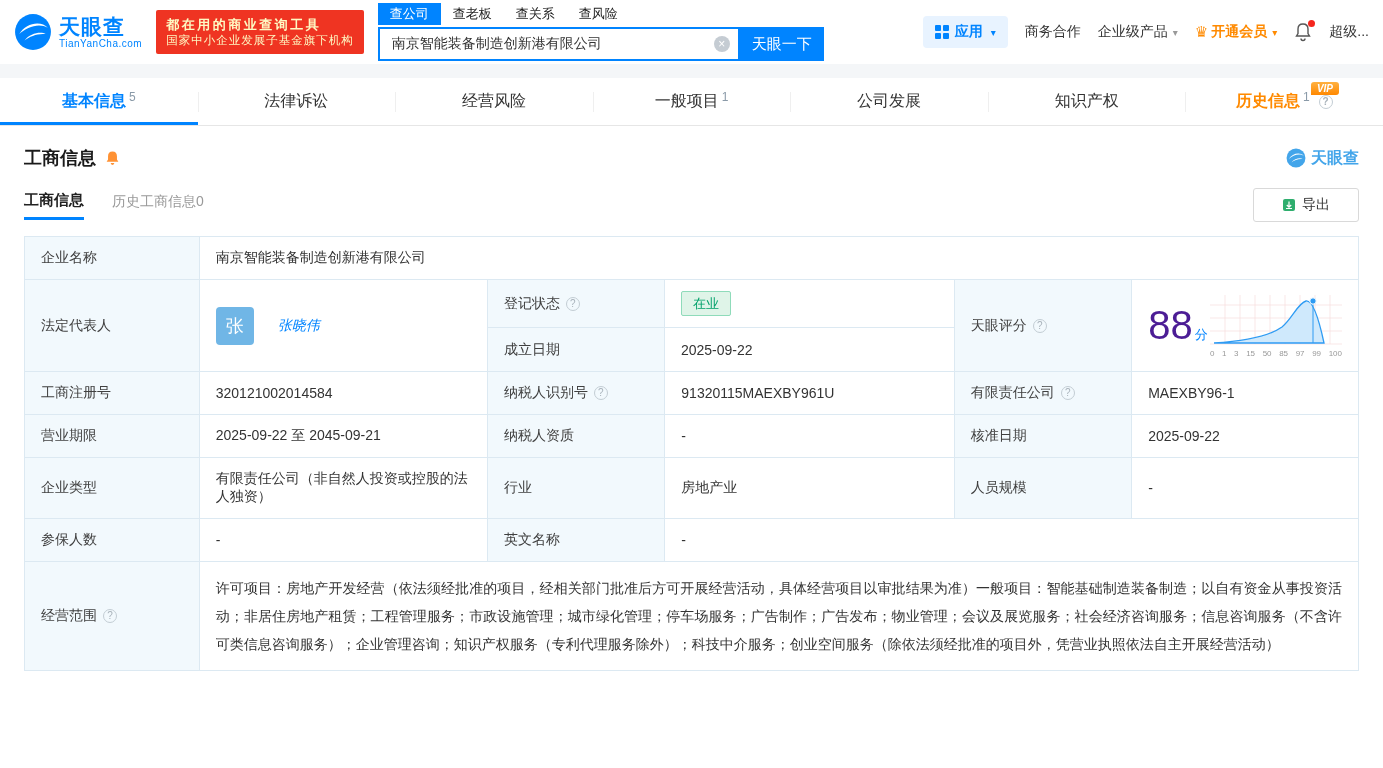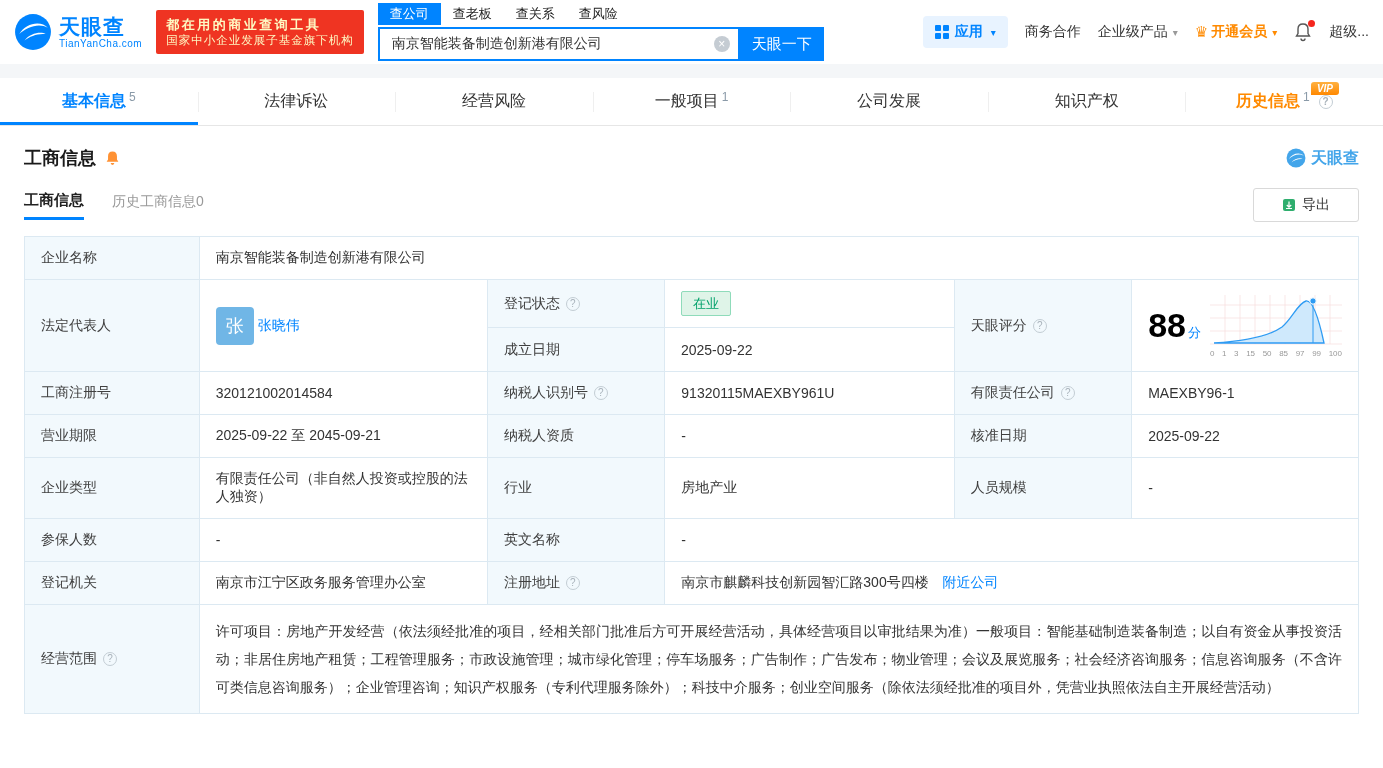--- a/index.html
+++ b/index.html
@@ -72,28 +72,28 @@
   .split-grid .lbl-cell { background:#f2f9fd; color:#404040; }
   .split-grid .b-r { border-right:1px solid #dce9f2; }
   .split-grid .b-b { border-bottom:1px solid #dce9f2; }
 
   .help { display:inline-block; width:14px; height:14px; border:1px solid #c3cdd4; border-radius:50%; color:#a8b2ba; font-size:10px; line-height:12px; text-align:center; margin-left:6px; vertical-align:1px; flex-shrink:0; }
   .help::before { content:"?"; }
 
   .rep { display:flex; align-items:center; }
   .avatar { width:38px; height:38px; background:#70b6e6; color:#fff; font-size:18px; line-height:38px; text-align:center; border-radius:4px; cursor:pointer; flex-shrink:0; }
   a.link, .link { color:#0084ff; text-decoration:none; cursor:pointer; }
-  .rep .link { margin-left:4px; }
+  .rep .link { margin-left:24px;font-style:italic; }
 
   .status-badge { display:inline-block; background:#dff4e8; color:#00a06a; border:1px solid #8fdbba; padding:3px 11px; border-radius:2px; font-size:13px; line-height:17px; }
 
   .score-cell { }
   .score-flex { display:flex; align-items:center; justify-content:space-between; }
   .score-wrap { white-space:nowrap; }
-  .score-num { font-size:34px; font-weight:bold; color:#000000; }
+  .score-num { font-size:40px; font-weight:normal; color:#4c1d95; }
   .score-unit { font-size:13px; color:#0084ff; margin-left:2px; }
   .chart-wrap { width:132px; }
   .ticks { display:flex; justify-content:space-between; font-size:8px; color:#999; line-height:10px; margin-top:1px; }
 
   .scope-text { line-height:2.0; text-align:justify; }
   .addr-link { margin-left:10px; white-space:nowrap; }
 </style>
 </head>
 <body>
 
@@ -337,29 +337,20 @@
       <td class="val">-</td>
     </tr>
 
     <tr>
       <td class="lbl"><span>参保人数</span></td>
       <td class="val">-</td>
       <td class="lbl"><span>英文名称</span></td>
       <td class="val" colspan="3">-</td>
     </tr>
 
-    <tr>
-      <td class="lbl"><span>登记机关</span></td>
-      <td class="val">南京市江宁区政务服务管理办公室</td>
-      <td class="lbl"><span>注册地址</span><span class="help"></span></td>
-      <td class="val" colspan="3">
-        <span>南京市麒麟科技创新园智汇路300号四楼</span>
-        <a class="link addr-link">附近公司</a>
-      </td>
-    </tr>
 
     <tr>
       <td class="lbl"><span>经营范围</span><span class="help"></span></td>
       <td class="val scope-text" colspan="5">许可项目：房地产开发经营（依法须经批准的项目，经相关部门批准后方可开展经营活动，具体经营项目以审批结果为准）一般项目：智能基础制造装备制造；以自有资金从事投资活动；非居住房地产租赁；工程管理服务；市政设施管理；城市绿化管理；停车场服务；广告制作；广告发布；物业管理；会议及展览服务；社会经济咨询服务；信息咨询服务（不含许可类信息咨询服务）；企业管理咨询；知识产权服务（专利代理服务除外）；科技中介服务；创业空间服务（除依法须经批准的项目外，凭营业执照依法自主开展经营活动）</td>
     </tr>
   </tbody>
     </table>
 </main>
 
 </body></html>

